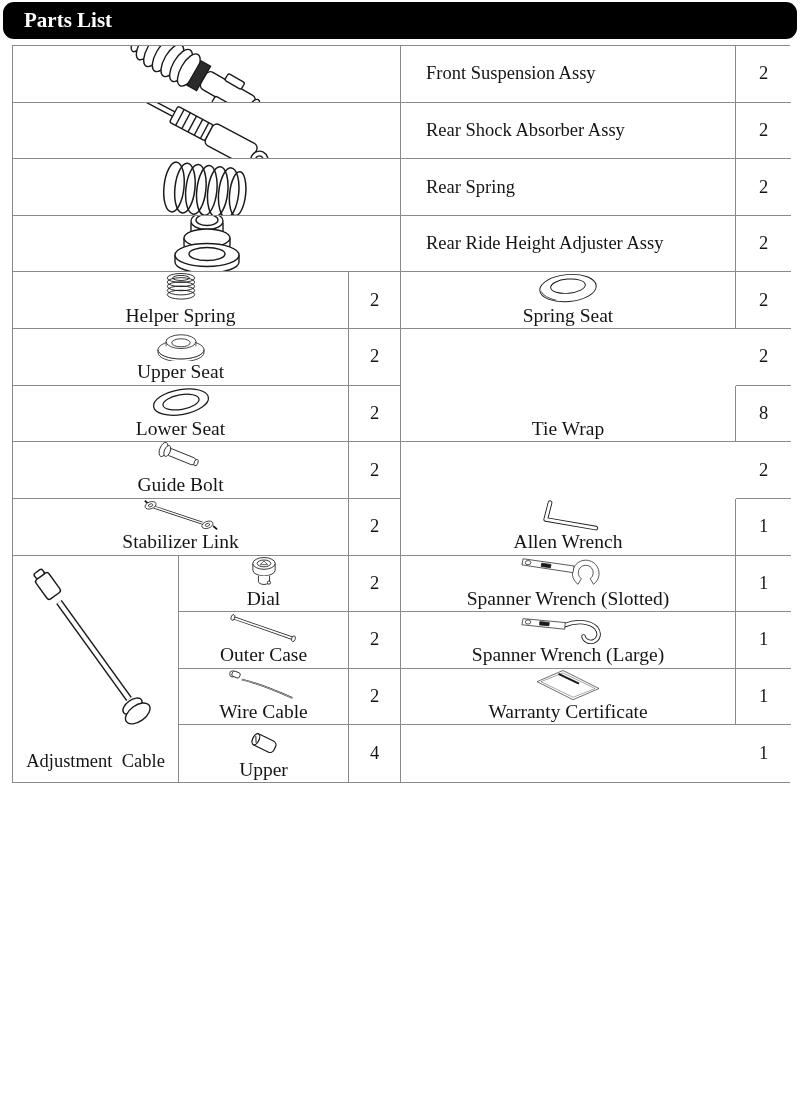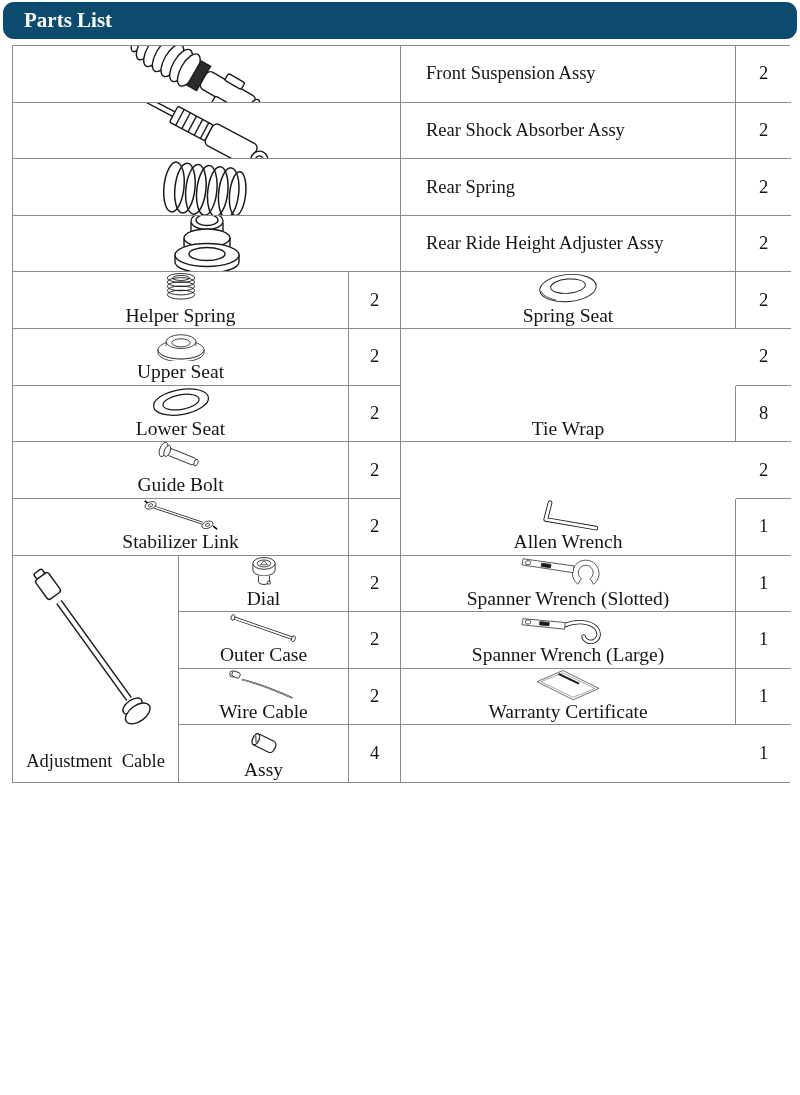--- a/index.html
+++ b/index.html
@@ -1,21 +1,21 @@
 <!DOCTYPE html>
 <html><head>
 <meta charset="utf-8">
 <style>
   * { margin:0; padding:0; box-sizing:border-box; }
   html,body { background:#ffffff; }
   body { width:800px; height:1095px; font-family:"Liberation Serif","DejaVu Serif",serif; }
   .page { position:relative; width:800px; height:1095px; background:#fff; overflow:hidden; }
 
   .header-bar { position:absolute; left:3px; top:2px; width:794px; height:37px;
-    background:#0c4a6e; border-radius:11px; display:flex; align-items:center; }
+    background:#000000; border-radius:11px; display:flex; align-items:center; }
   .header-title { color:#fff; font-weight:bold; font-size:21px; padding-left:21px; }
 
   .parts-table { position:absolute; left:12px; top:45px; width:778px; height:738px;
     display:grid; grid-template-columns:166px 170px 52px 335px 55px;
     grid-template-rows:repeat(13, 1fr); border:1.5px solid #8a8a8a; background:#fff; }
 
   .cell { border-right:1.5px solid #8a8a8a; border-bottom:1.5px solid #8a8a8a;
     display:flex; align-items:center; justify-content:center; overflow:hidden; background:#fff; }
   .cell.no-r { border-right:none; }
   .cell.no-b { border-bottom:none; }
@@ -398,21 +398,21 @@
       <div class="cell img-label no-b" style="grid-area: 13 / 2;">
         <span class="icon">
           <svg width="42" height="38" viewBox="0 0 42 38">
             <g transform="translate(9,15) rotate(26)" stroke="#1a1a1a" fill="#fff" stroke-width="1.4">
               <rect x="0" y="-7" width="27" height="14" rx="5"></rect>
               <ellipse cx="3" cy="0" rx="3.6" ry="6.8"></ellipse>
               <path d="M1.2,-3.5 L5,3.5" stroke-width="1.1"></path>
             </g>
           </svg>
         </span>
-        <span class="part-label">Assy</span>
+        <span class="part-label">Upper</span>
       </div>
       <div class="cell no-b" style="grid-area: 13 / 3;">
         <span class="qty">4</span>
       </div>
       <div class="cell no-r no-b" style="grid-area: 13 / 5;">
         <span class="qty">1</span>
       </div>
     </div>
 </div>
 

